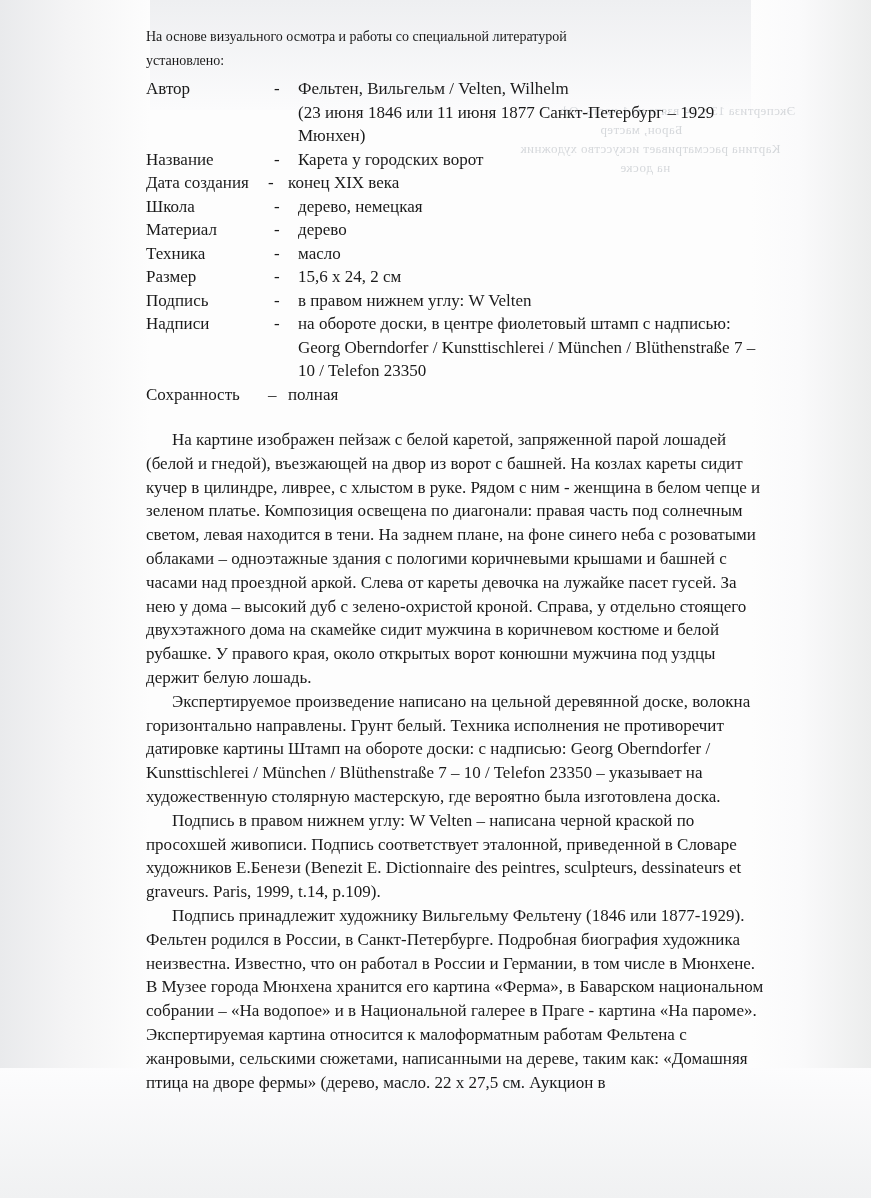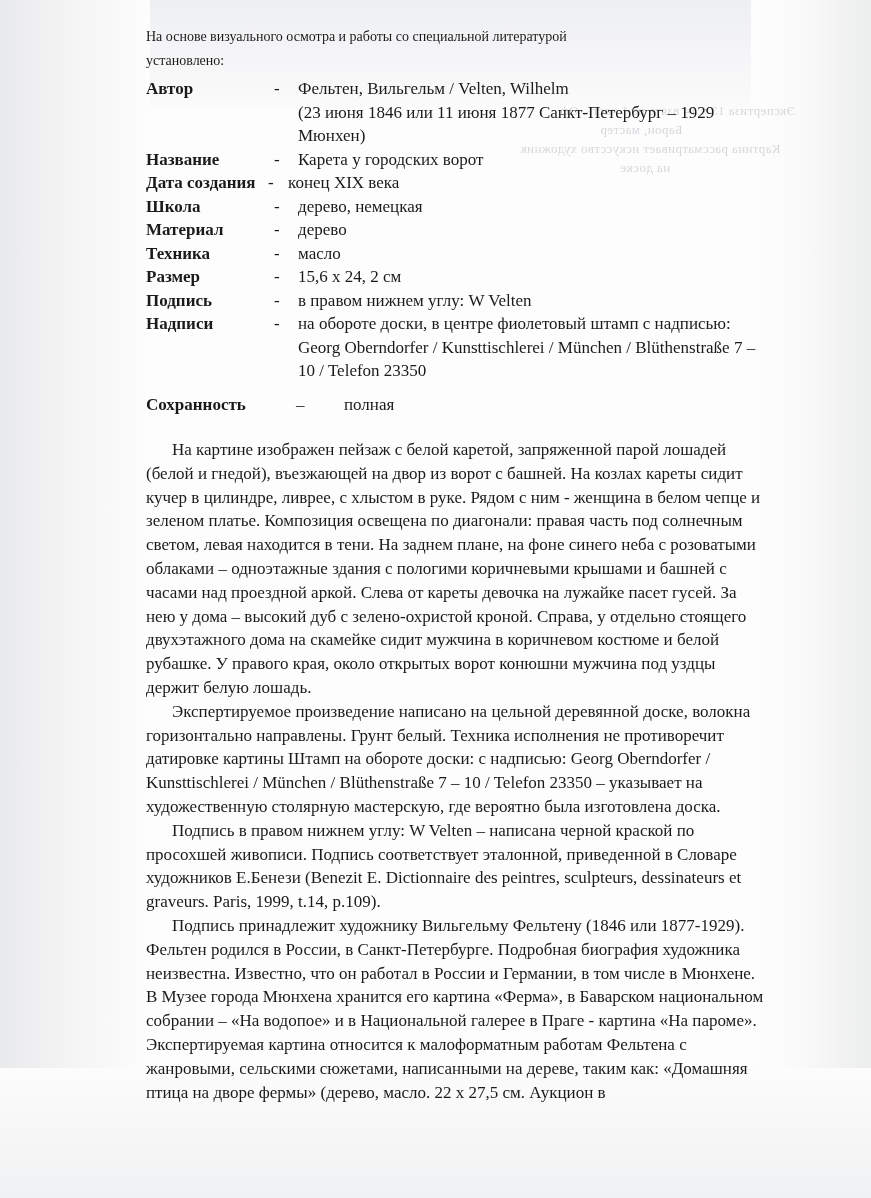--- a/index.html
+++ b/index.html
@@ -84,21 +84,21 @@
   .fields {
     margin-top: 4px;
     font-size: 17px;
   }
   .field-row {
     display: flex;
     align-items: flex-start;
     line-height: 23.5px;
   }
   .field-label {
-    font-weight: bold;
+    font-weight: normal;
     width: 122px;
     flex: 0 0 122px;
     white-space: nowrap;
   }
   .field-dash {
     width: 24px;
     flex: 0 0 24px;
     text-align: left;
     padding-left: 6px;
   }
@@ -204,21 +204,21 @@
       </div>
 
       <div class="field-row">
         <span class="field-label">Надписи</span>
         <span class="field-dash">-</span>
         <span class="field-value">на обороте доски, в центре фиолетовый штамп с надписью:</span>
       </div>
       <div class="field-cont">Georg Oberndorfer / Kunsttischlerei / München / Blüthenstraße 7 –</div>
       <div class="field-cont">10 / Telefon 23350</div>
 
-      <div class="field-row tight" style="margin-top:10px;gap:28px;">
+      <div class="field-row tight" style="">
         <span class="field-label">Сохранность</span>
         <span class="field-dash">–</span>
         <span class="field-value">полная</span>
       </div>
 
     </div>
 
     <div class="spacer"></div>
 
     <div class="body-text">

